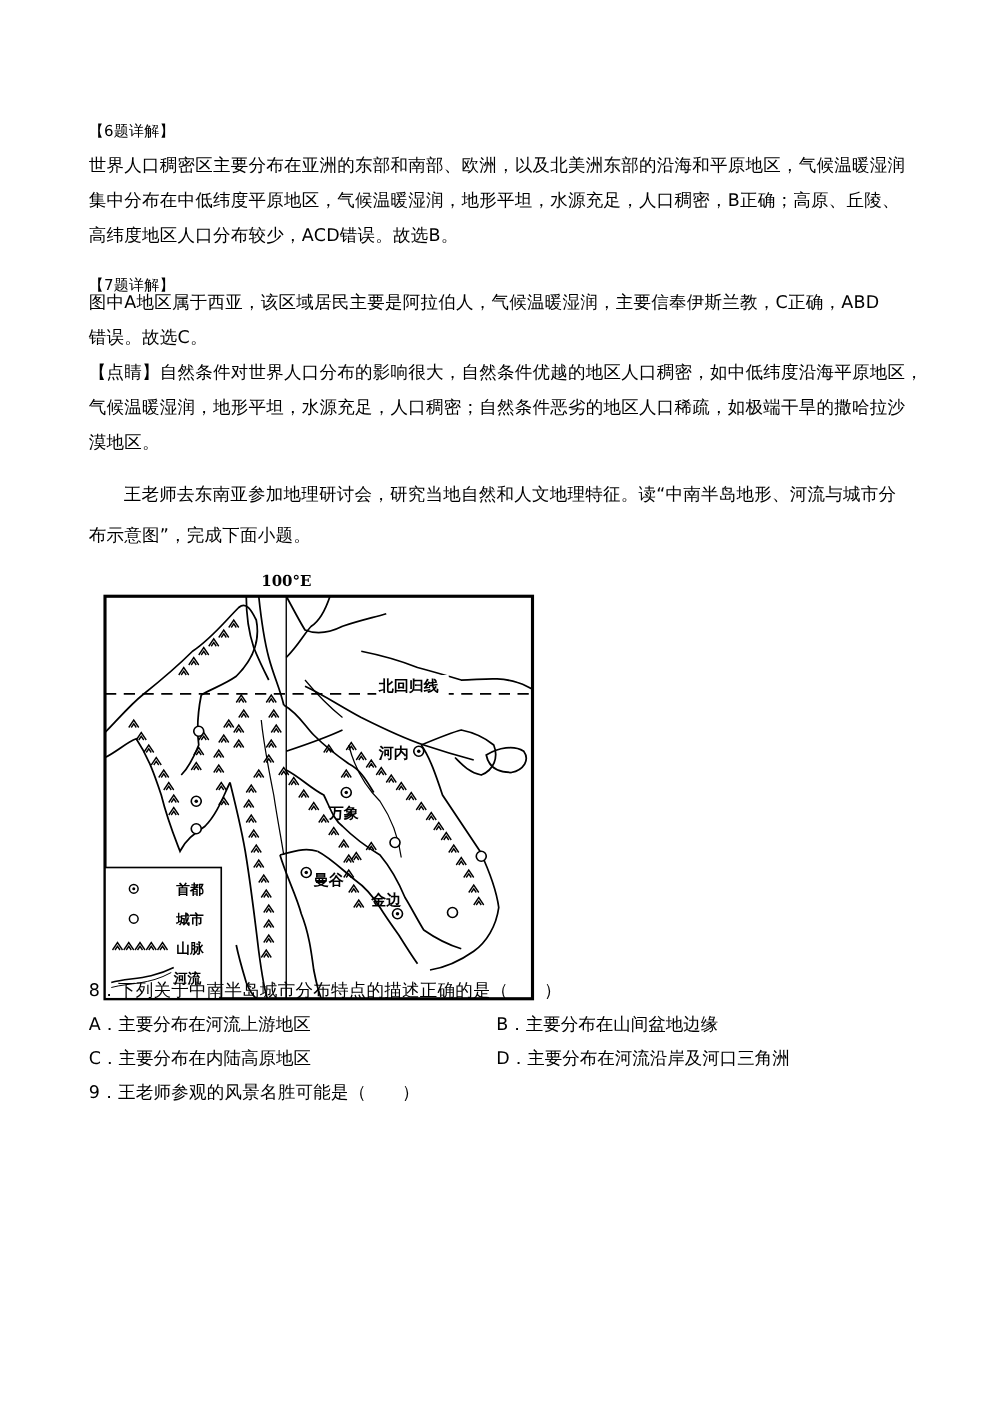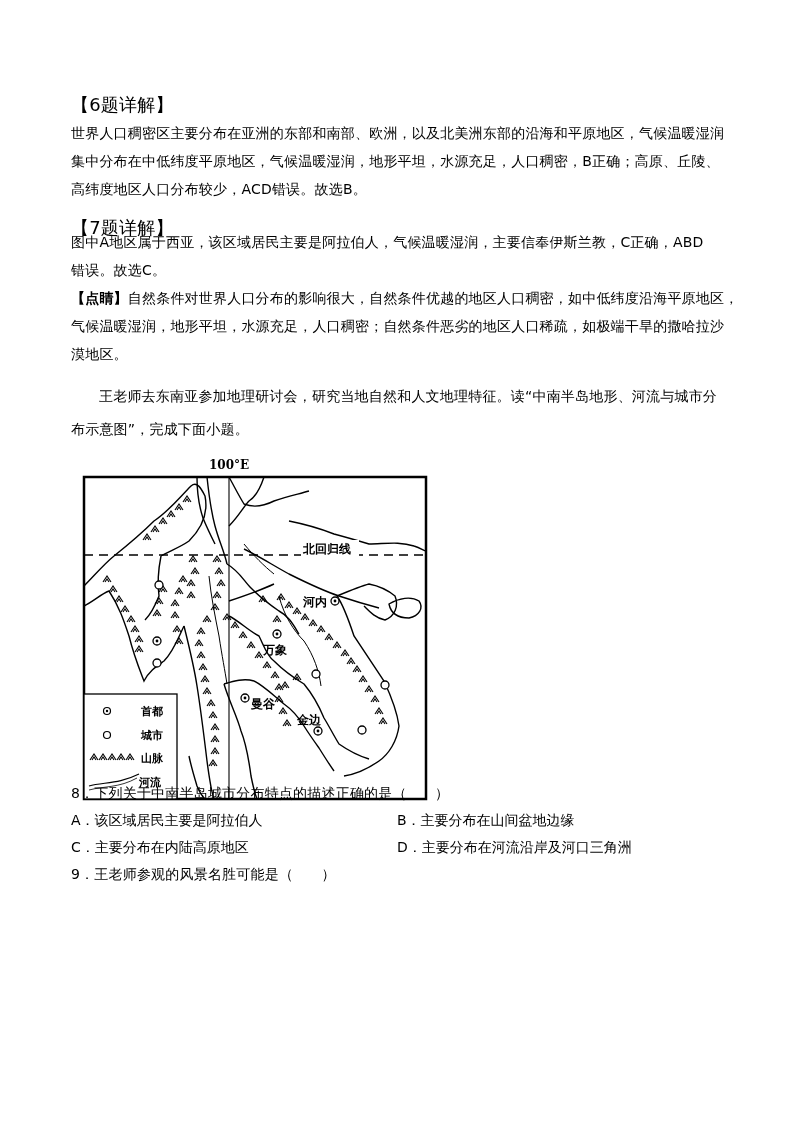--- a/index.html
+++ b/index.html
@@ -1,21 +1,21 @@
 <!DOCTYPE html>
 <html><head>
 <meta charset="utf-8">
 <style>
   html, body { margin: 0; padding: 0; background: #ffffff; }
   body { width: 794px; height: 1123px; position: relative; overflow: hidden;
          font-family: "DejaVu Sans", "Liberation Sans", sans-serif; color: #000; }
   .page { position: absolute; left: 71px; top: 0; width: 660px; }
   .line { position: absolute; left: 0; font-size: 14px; line-height: 20px; white-space: nowrap; letter-spacing: 0.2px; }
-  .heading { font-size: 18px; }
-  .bold { font-weight: bold; }
+  .heading { font-size: 12px; }
+  .bold { font-weight: normal; }
   .indent { padding-left: 28px; }
   .opt { position: absolute; font-size: 14px; line-height: 20px; white-space: nowrap; }
   .map-wrap { position: absolute; left: 8px; top: 428px; width: 360px; height: 345px; margin-top: 28px; }
   .map-wrap svg { display: block; }
   .map-label { font-family: "DejaVu Sans", sans-serif; font-size: 12px; font-weight: bold; fill: #000; }
   .map-label-sm { font-family: "DejaVu Sans", sans-serif; font-size: 11px; font-weight: bold; fill: #000; }
   .lon-label { font-family: "DejaVu Serif", serif; font-size: 12px; font-weight: bold; fill: #000; }
 </style>
 </head>
 <body>
@@ -235,19 +235,19 @@
         </g>
         <text class="map-label-sm" x="62" y="306">山脉</text>
         <path d="M10,330 C25,326 40,328 60,318" fill="none" stroke="#000" stroke-width="1.2"></path>
         <path d="M10,334 C25,330 40,332 58,322" fill="none" stroke="#000" stroke-width="0.8"></path>
         <text class="map-label-sm" x="60" y="330">河流</text>
       </g>
     </svg>
   </div>
 
   <div class="line" style="top:783px">8．下列关于中南半岛城市分布特点的描述正确的是（　　）</div>
-  <div class="opt" style="left:0; top:810px">A．该区域居民主要是阿拉伯人</div>
+  <div class="opt" style="left:0; top:810px">A．主要分布在河流上游地区</div>
   <div class="opt" style="left:326px; top:810px">B．主要分布在山间盆地边缘</div>
   <div class="opt" style="left:0; top:837px">C．主要分布在内陆高原地区</div>
   <div class="opt" style="left:326px; top:837px">D．主要分布在河流沿岸及河口三角洲</div>
 
   <div class="line" style="top:864px">9．王老师参观的风景名胜可能是（　　）</div>
 </div>
 
 </body></html>

